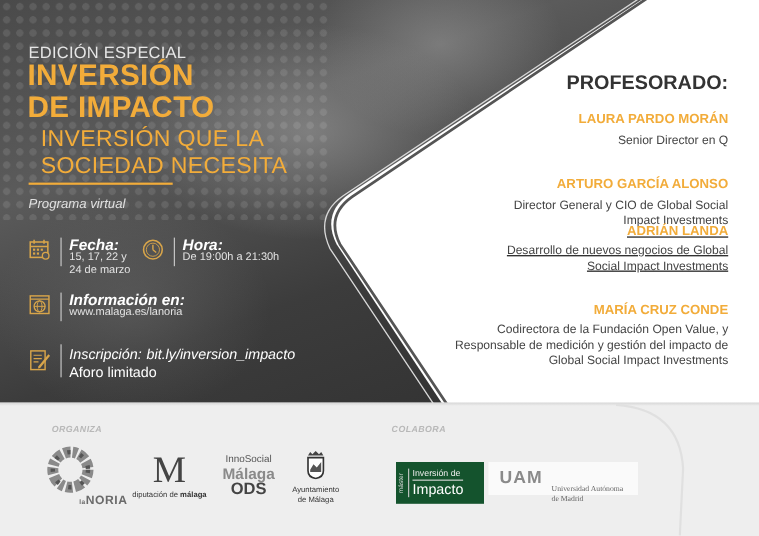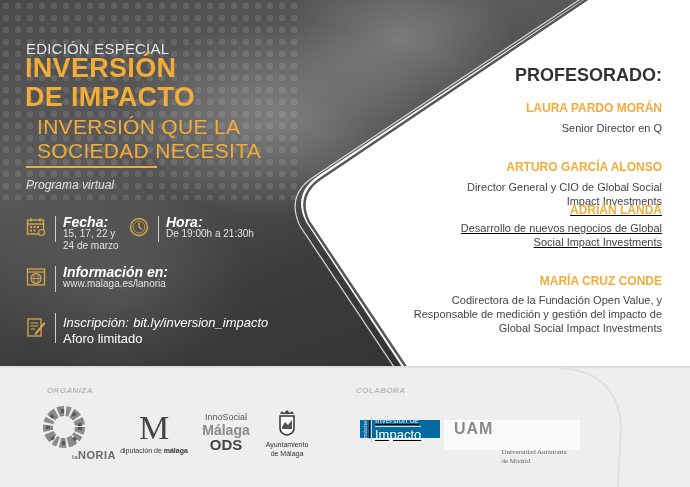--- a/index.html
+++ b/index.html
@@ -201,28 +201,28 @@
   <div class="logo" style="left:258px;top:410px;width:58px;height:54px;text-align:center;">
     <svg width="18" height="26" viewBox="0 0 18 26">
       <path d="M2 4 L4 1 L6 3 L9 0 L12 3 L14 1 L16 4 Z" fill="#444"></path>
       <path d="M2 6 H16 V18 Q16 24 9 25 Q2 24 2 18 Z" fill="#fff" stroke="#333" stroke-width="1.5"></path>
       <path d="M4 17 L7 12 L10 15 L14 10 L14 19 L4 19 Z" fill="#555"></path>
     </svg>
     <div style="font-size:7px;color:#333;line-height:9px;">Ayuntamiento</div>
     <div style="font-size:7px;color:#333;line-height:9px;">de Málaga</div>
   </div>
 
-  <div class="logo" style="left:360px;top:420px;width:80px;height:18px;background:#0369a1;display:flex;align-items:center;text-decoration:underline;">
+  <div class="logo" style="left:360px;top:420px;width:80px;height:38px;background:#14532d;display:flex;align-items:center;">
     <div style="writing-mode:vertical-rl;transform:rotate(180deg);font-size:6px;color:#ddd;margin:0 3px 0 2px;">máster</div>
     <div style="border-left:1px solid #ccc;padding-left:3px;">
       <div style="font-size:8px;color:#eee;line-height:10px;border-bottom:1px solid #ddd;">Inversión de</div>
       <div style="font-size:13px;color:#fff;line-height:15px;">Impacto</div>
     </div>
   </div>
 
-  <div class="logo" style="left:444px;top:420px;width:136px;height:30px;background:#fafafa;display:flex;align-items:flex-start;">
+  <div class="logo" style="left:444px;top:420px;width:136px;height:30px;background:#fafafa;display:flex;align-items:center;">
     <div style="font-size:16px;font-weight:bold;color:#8a8a8a;margin-left:10px;letter-spacing:1px;">UAM</div>
     <div style="margin-left:8px;font-family:'Liberation Serif',serif;margin-top:28px;">
       <div style="font-size:7px;color:#666;line-height:9px;">Universidad Autónoma</div>
       <div style="font-size:7px;color:#666;line-height:9px;">de Madrid</div>
     </div>
   </div>
 </div>
 
 </body></html>

